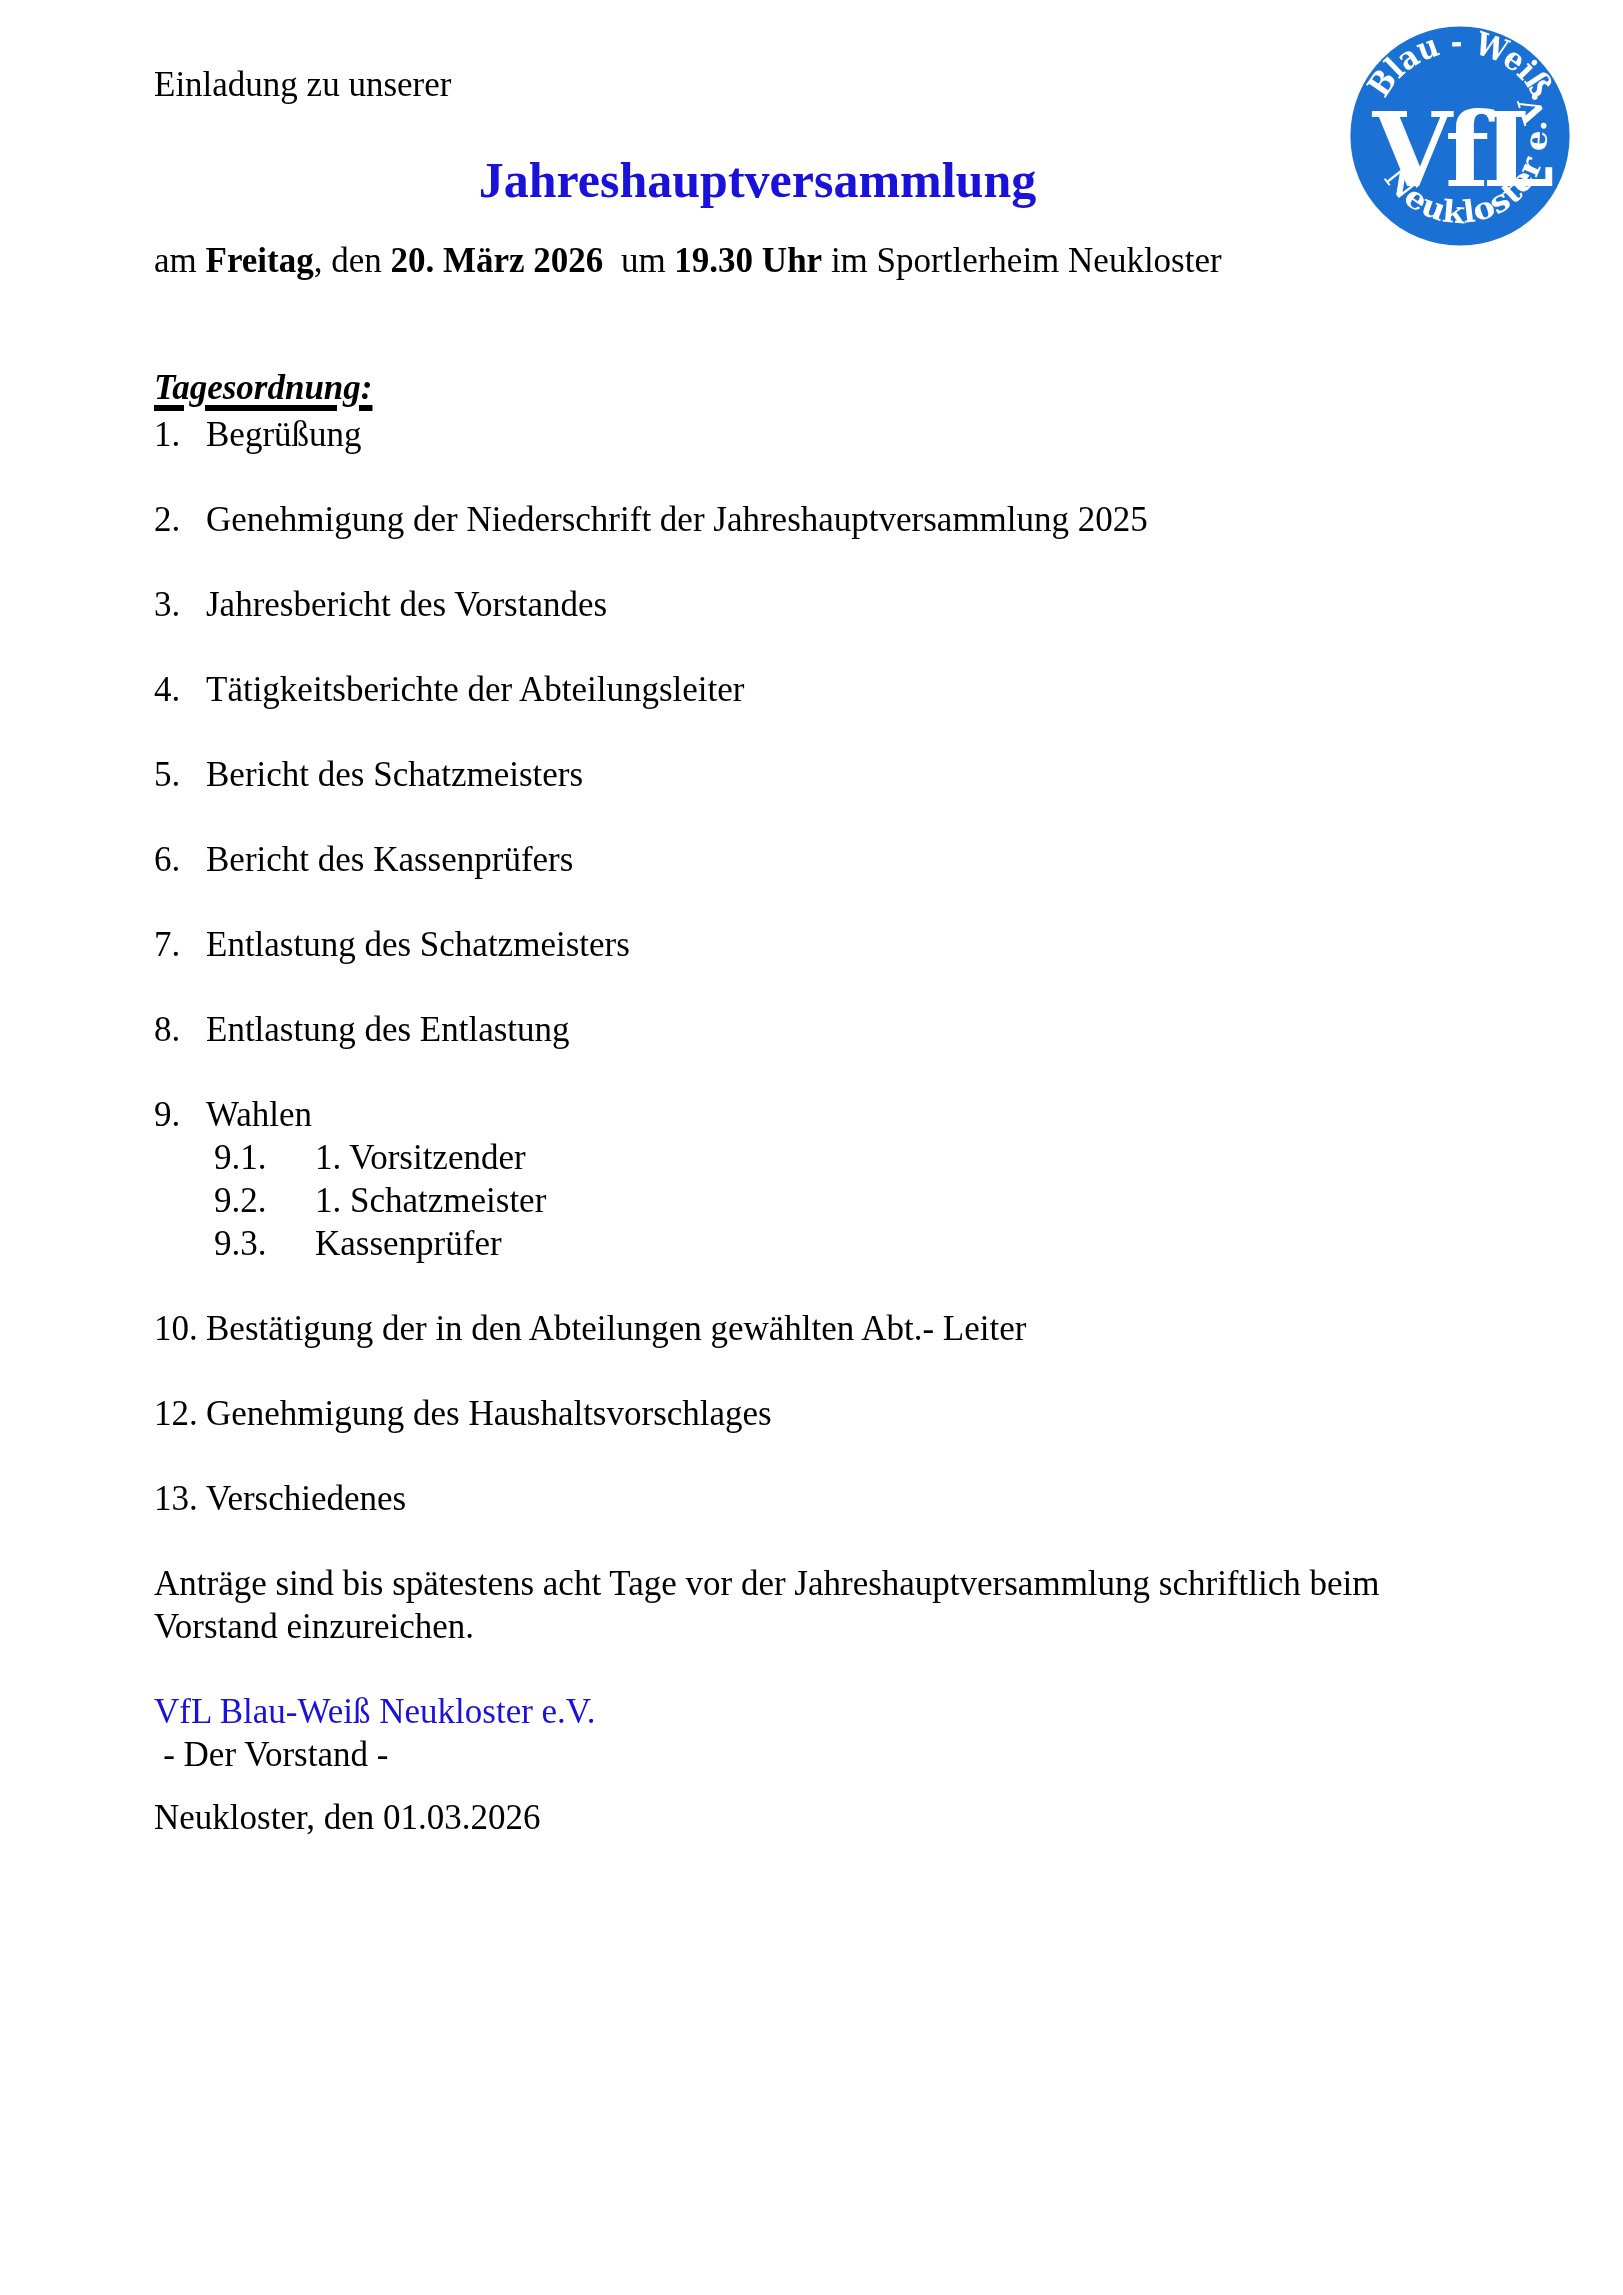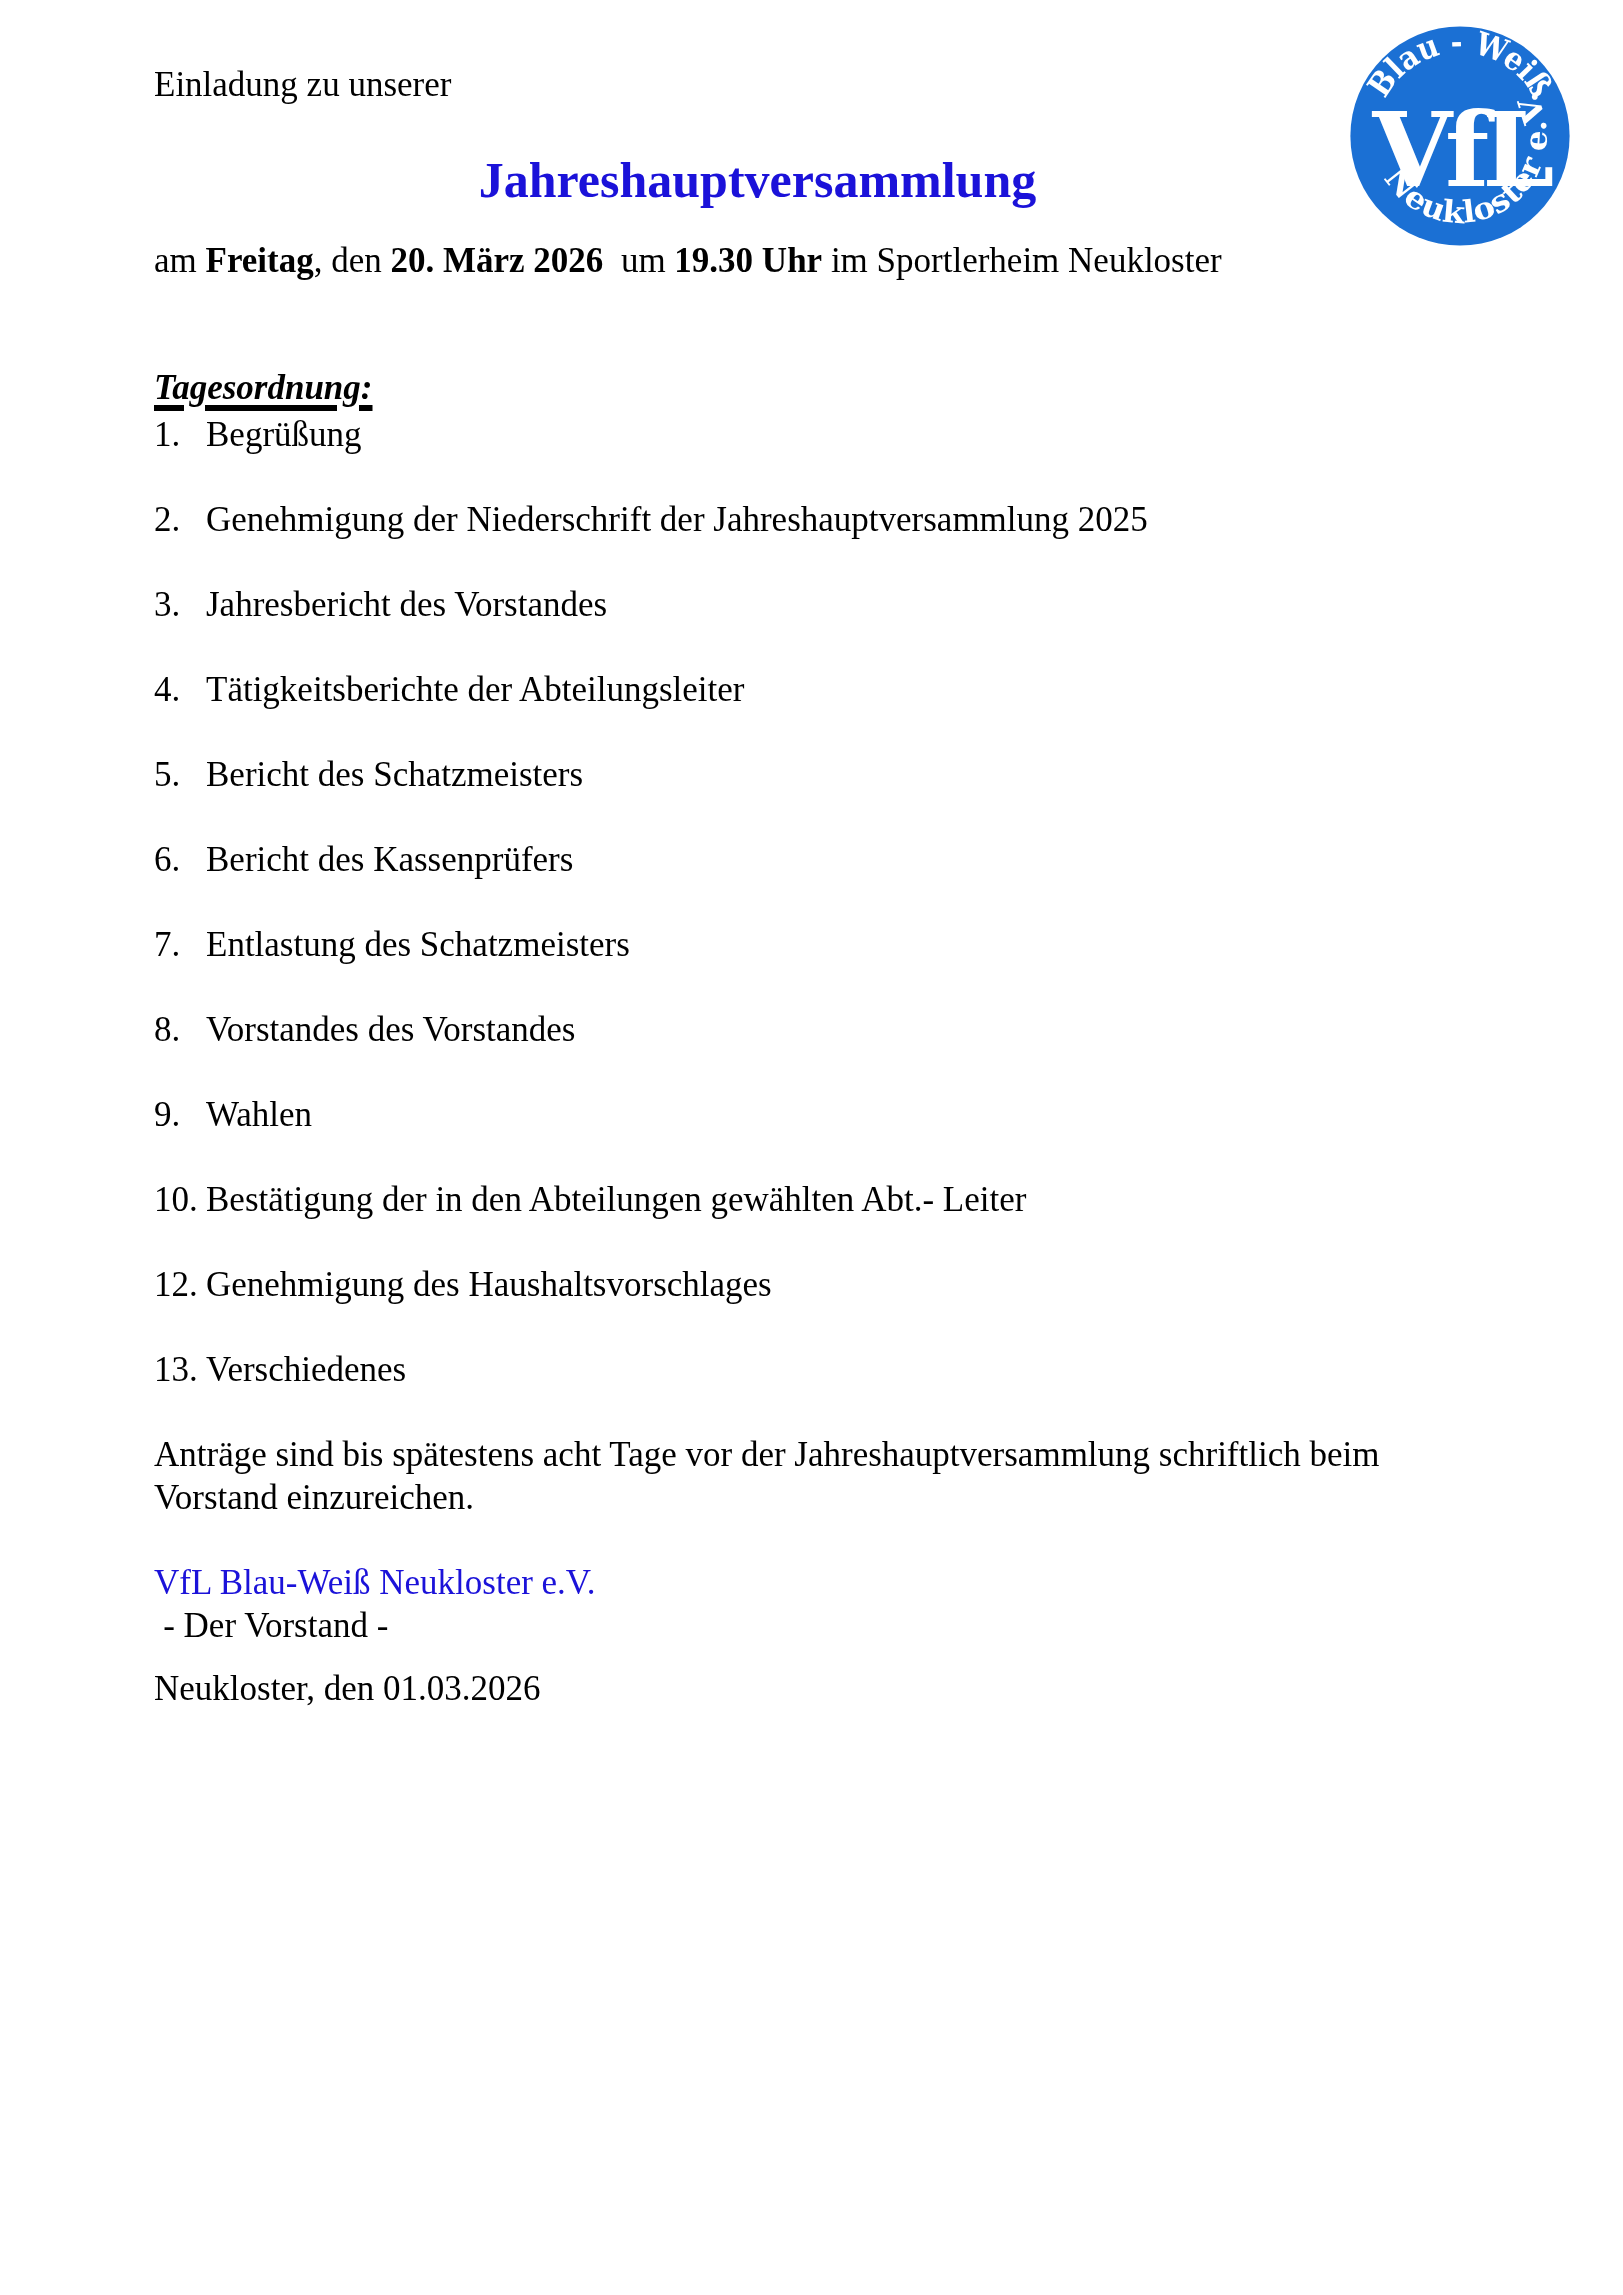--- a/index.html
+++ b/index.html
@@ -128,27 +128,41 @@
         </div>
         <div class="agenda-item">
           <div class="main-row">
             <span class="num">7.</span>
             <span class="txt">Entlastung des Schatzmeisters</span>
           </div>
         </div>
         <div class="agenda-item">
           <div class="main-row">
             <span class="num">8.</span>
-            <span class="txt">Vorstandes des Vorstandes</span>
+            <span class="txt">Entlastung des Entlastung</span>
           </div>
         </div>
         <div class="agenda-item">
           <div class="main-row">
             <span class="num">9.</span>
             <span class="txt">Wahlen</span>
+          </div>
+          <div class="sub-list">
+            <div class="sub-item">
+              <span class="sub-num">9.1.</span>
+              <span>1. Vorsitzender</span>
+            </div>
+            <div class="sub-item">
+              <span class="sub-num">9.2.</span>
+              <span>1. Schatzmeister</span>
+            </div>
+            <div class="sub-item">
+              <span class="sub-num">9.3.</span>
+              <span>Kassenprüfer</span>
+            </div>
           </div>
         </div>
         <div class="agenda-item">
           <div class="main-row">
             <span class="num">10.</span>
             <span class="txt">Bestätigung der in den Abteilungen gewählten Abt.- Leiter</span>
           </div>
         </div>
         <div class="agenda-item">
           <div class="main-row">

